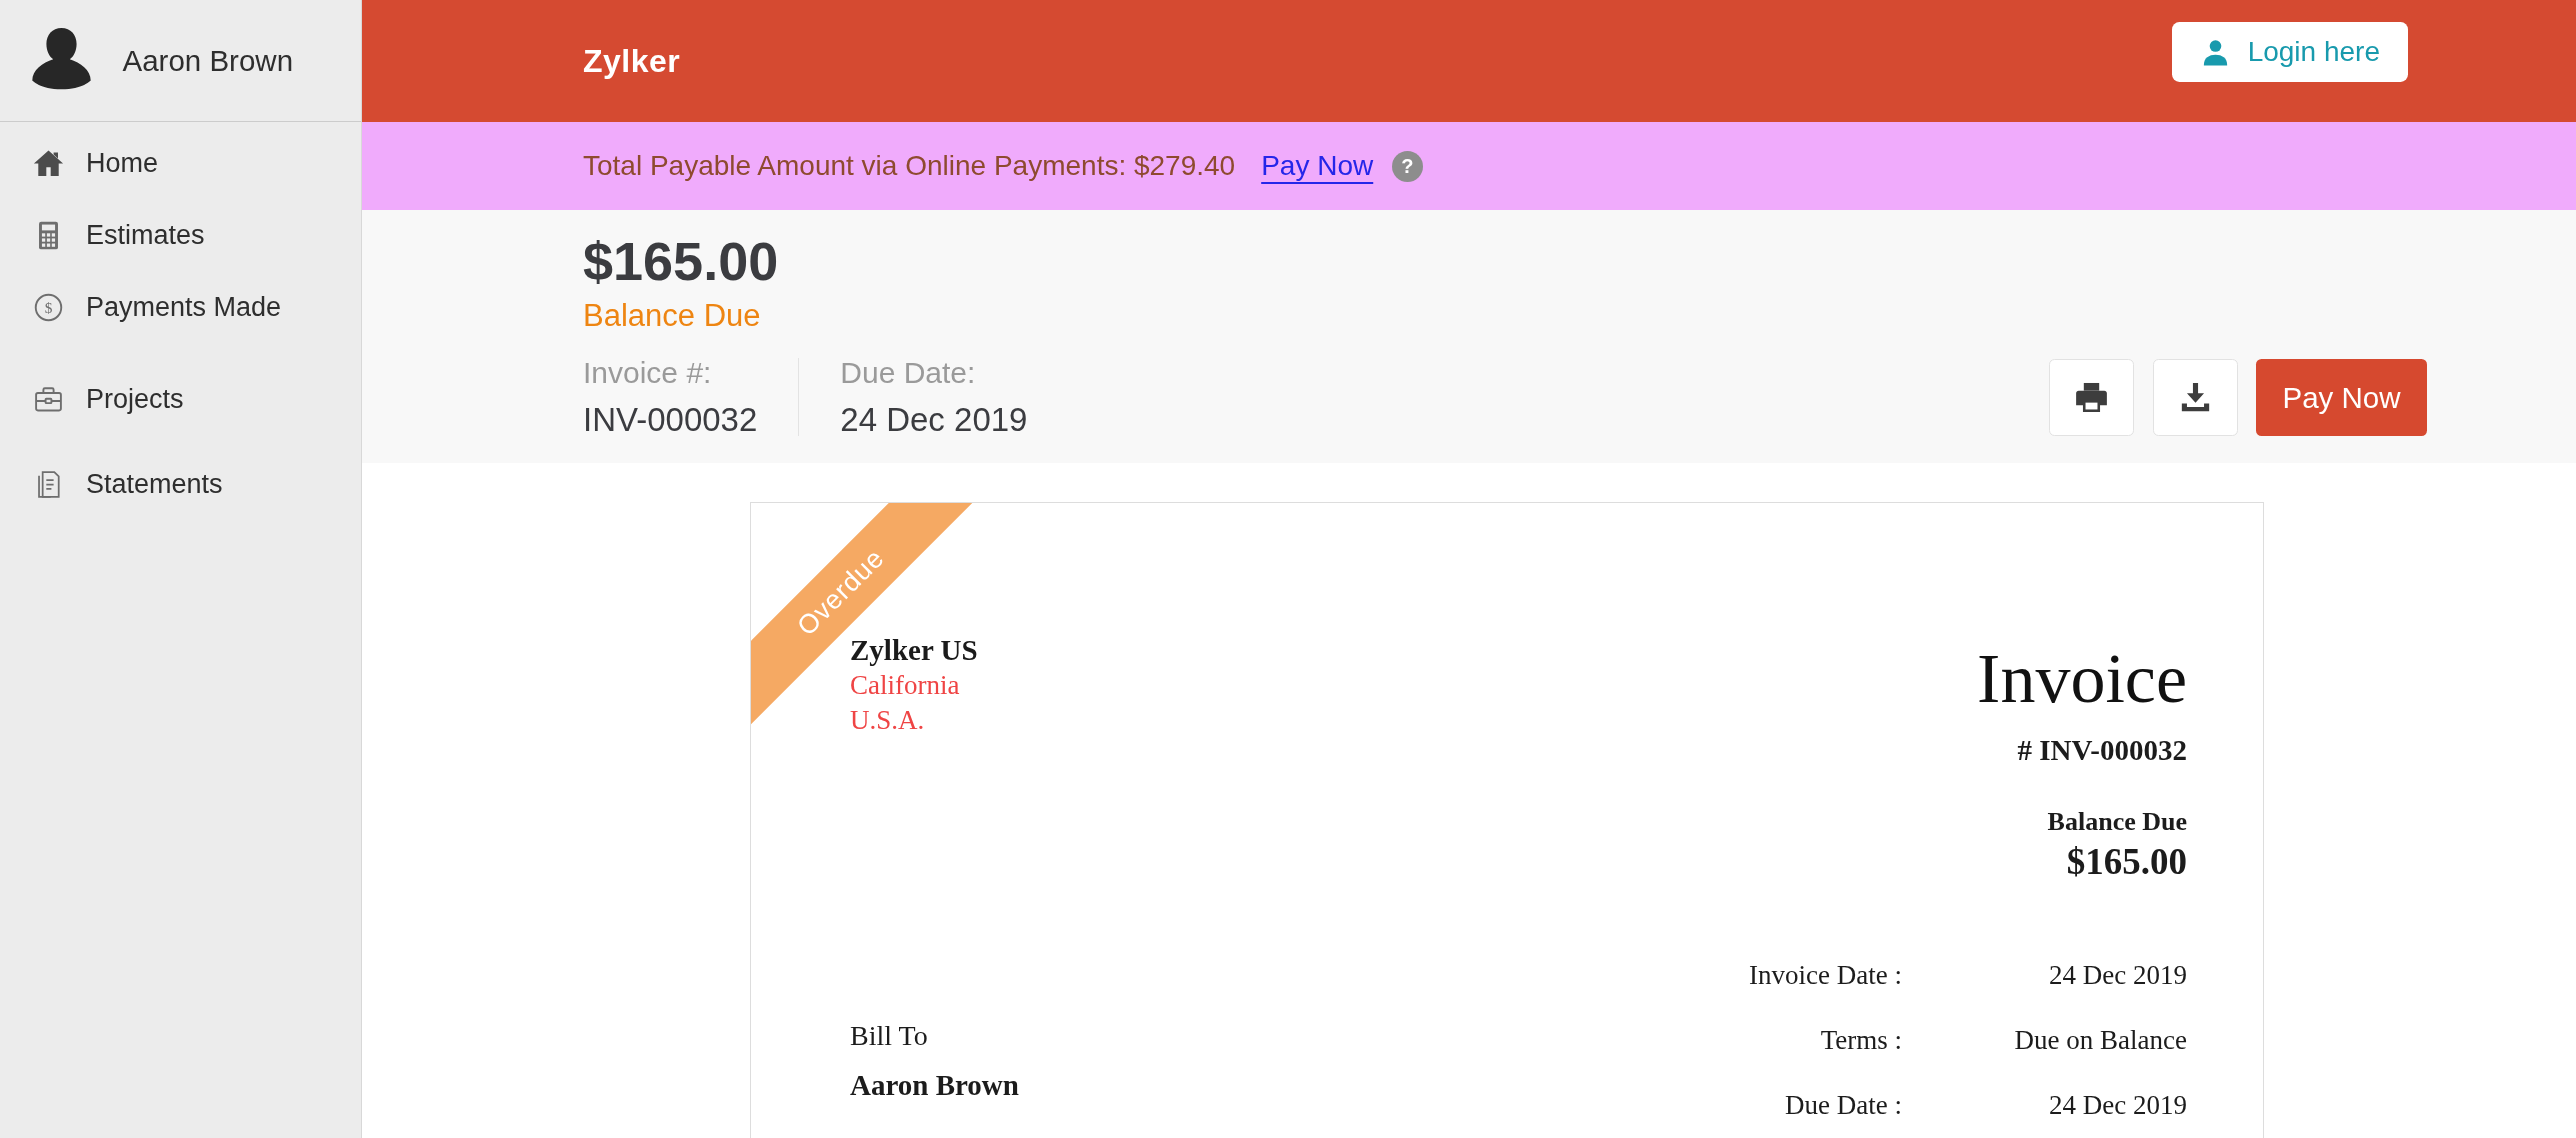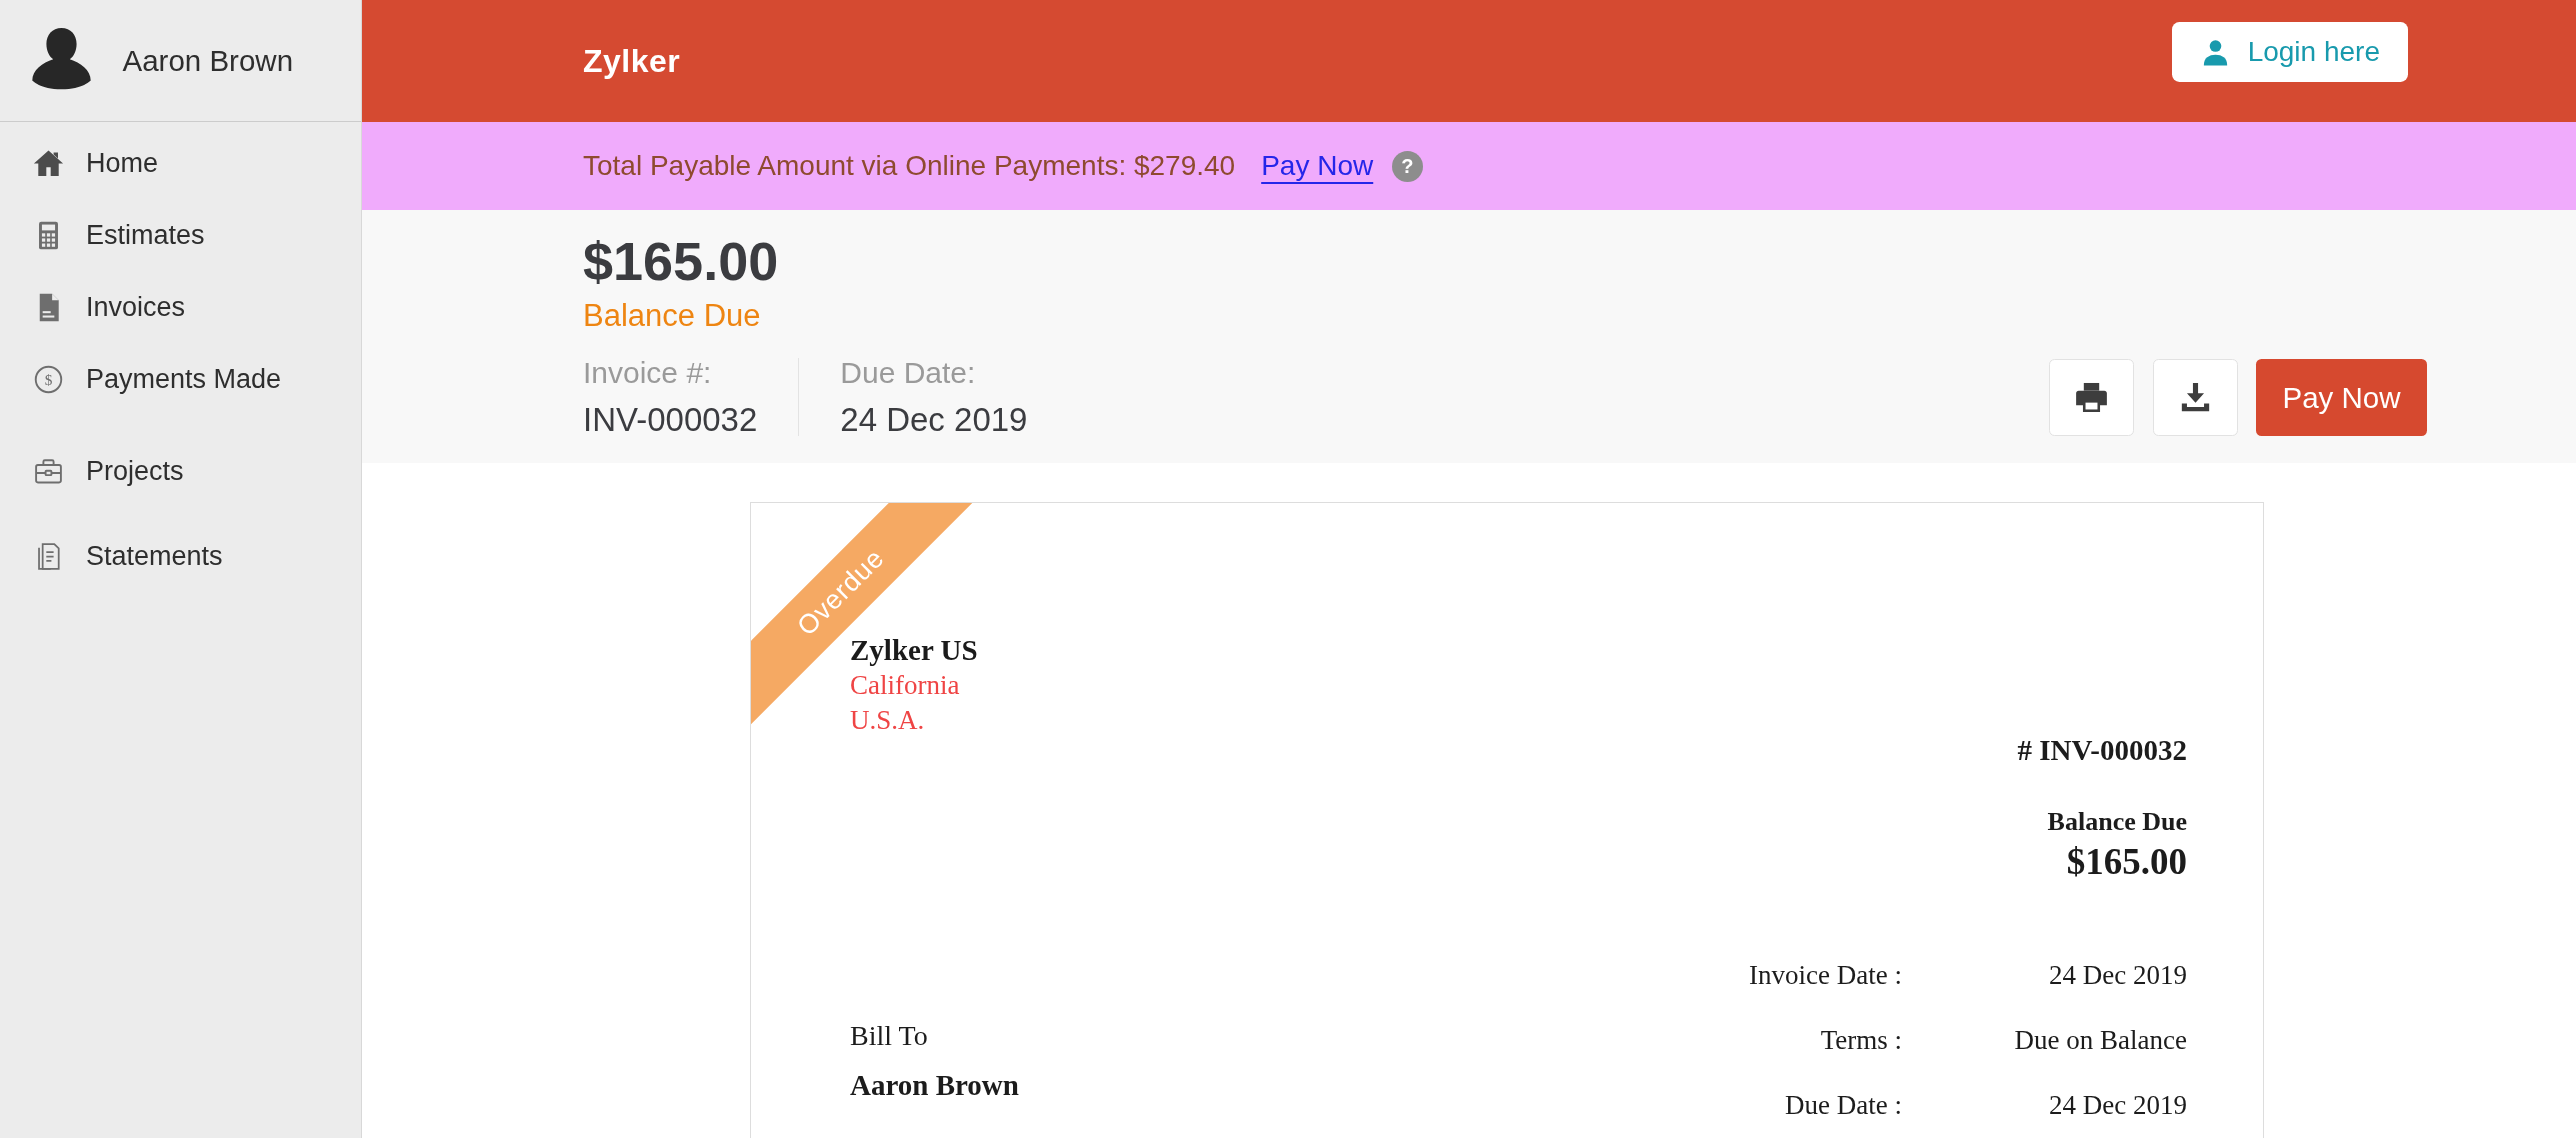--- a/index.html
+++ b/index.html
@@ -145,29 +145,20 @@
               <rect x="28.5" y="21" width="4.5" height="4.5"></rect>
               <rect x="15" y="28" width="4.5" height="4.5"></rect>
               <rect x="21.8" y="28" width="4.5" height="4.5"></rect>
               <rect x="28.5" y="28" width="4.5" height="4.5"></rect>
               <rect x="15" y="35" width="4.5" height="4.5"></rect>
               <rect x="21.8" y="35" width="4.5" height="4.5"></rect>
               <rect x="28.5" y="35" width="4.5" height="4.5"></rect>
             </g>
           </svg>
         <span class="nav-label">Estimates</span>
-      </div>
-      <div class="nav-item">
-        <svg viewBox="0 0 48 48">
-            <path d="M12 5h17l9 9v29H12z" fill="#6e6e6e"></path>
-            <path d="M29 5l9 9h-9z" fill="#ececec"></path>
-            <rect x="16" y="29" width="11" height="2.8" fill="#ececec"></rect>
-            <rect x="16" y="35" width="16" height="2.8" fill="#ececec"></rect>
-          </svg>
-        <span class="nav-label">Invoices</span>
       </div>
       <div class="nav-item">
         <svg viewBox="0 0 48 48">
             <circle cx="24" cy="24" r="17.5" fill="none" stroke="#6e6e6e" stroke-width="2.6"></circle>
             <text x="24" y="31.5" font-size="21" fill="#6e6e6e" text-anchor="middle" font-family="Liberation Serif, serif">$</text>
           </svg>
         <span class="nav-label">Payments Made</span>
       </div>
       <div class="nav-item nav-gap">
         <svg viewBox="0 0 48 48" fill="none" stroke="#6e6e6e" stroke-width="2.6">
@@ -242,20 +233,21 @@
     <div class="canvas">
       <div class="paper">
         <div class="ribbon-wrap">
           <div class="ribbon">Overdue</div>
         </div>
         <div class="company">
           <div class="company-name">Zylker US</div>
           <div class="company-line">California</div>
           <div class="company-line">U.S.A.</div>
         </div>
+        <div class="doc-title">Invoice</div>
         <div class="doc-number"># INV-000032</div>
         <div class="doc-balance-label">Balance Due</div>
         <div class="doc-balance-amount">$165.00</div>
         <div class="doc-details">
           <div class="doc-row">
             <span class="doc-row-label">Invoice Date :</span>
             <span class="doc-row-value">24 Dec 2019</span>
           </div>
           <div class="doc-row">
             <span class="doc-row-label">Terms :</span>

